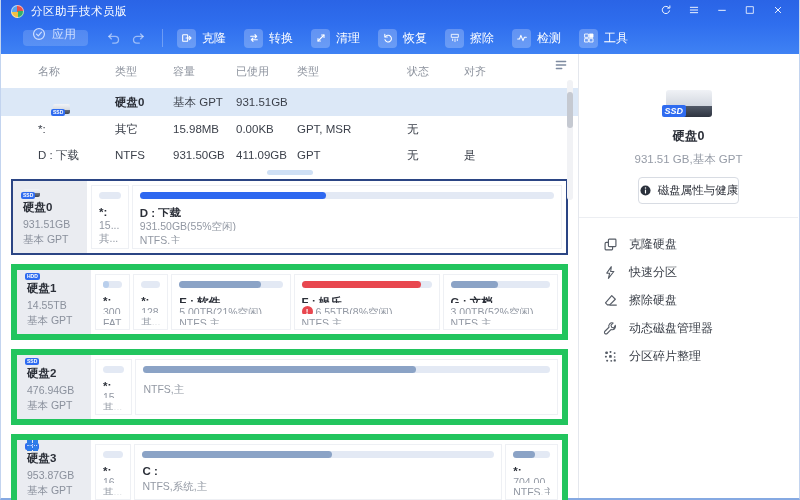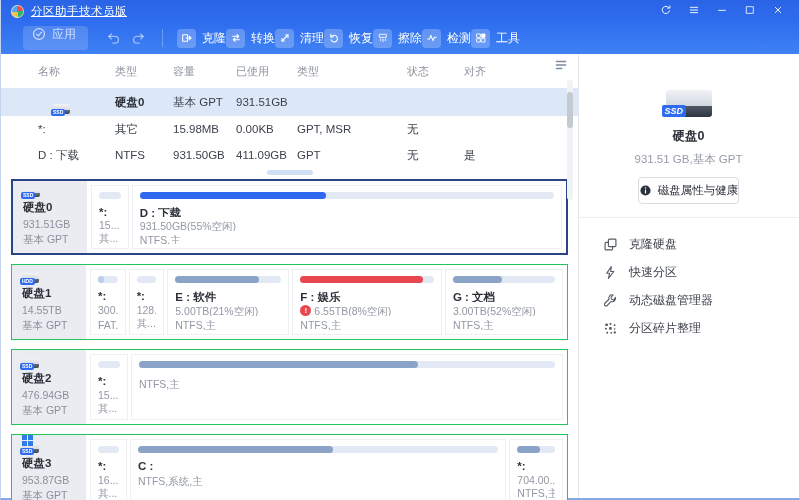--- a/index.html
+++ b/index.html
@@ -7,35 +7,35 @@
     font-family:"Liberation Sans","DejaVu Sans",sans-serif; }
   .window { width:800px; height:500px; position:relative; background:#fff;
     border-left:1px solid #c3d4ef; border-right:1px solid #c3d4ef; border-bottom:2px solid #85a9e2; }
 
   
   .chrome { height:54px; background:linear-gradient(180deg,#2a64e6 0%,#2f6eee 45%,#3f82f4 100%); }
   .titlebar { height:22px; display:flex; align-items:center; padding:0 10px; }
   .app-icon { width:13px; height:13px; border-radius:50%;
     background:conic-gradient(#e8504a 0 25%,#35b06a 0 50%,#f2c040 0 75%,#58a6f0 0 100%);
     box-shadow:0 0 0 1px rgba(255,255,255,.6) inset; margin-right:7px; }
-  .title { color:#fff; font-size:11.5px; letter-spacing:.5px;text-decoration:underline; }
+  .title { color:#fff; font-size:11.5px; letter-spacing:.5px; }
   .win-controls { margin-left:auto; display:flex; align-items:center; gap:6px; }
   .wc-btn { width:22px; height:18px; display:flex; align-items:center; justify-content:center;
     color:rgba(255,255,255,.92); cursor:default; }
   .wc-btn svg { width:12px; height:12px; }
 
   .toolbar { height:32px; display:flex; align-items:center; padding:0 10px; }
-  .apply-btn { display:flex; align-items:center; gap:6px; height:24px; padding:0 12px 8px 9px;
+  .apply-btn { display:flex; align-items:center; gap:6px; height:16px; padding:0 12px 8px 9px;
     margin-left:12px; background:rgba(255,255,255,.16); border:none; border-radius:4px;
     color:#cfdfff; font-size:12px; font-family:inherit; }
   .apply-btn .ic { width:14px; height:14px; color:#cfdfff; }
   .undo-redo { display:flex; gap:10px; margin-left:18px; color:rgba(255,255,255,.5); }
   .undo-redo .ic { width:15px; height:15px; }
   .tb-sep { width:1px; height:18px; background:rgba(255,255,255,.28); margin:0 14px 0 16px; }
-  .tb-buttons { display:flex; align-items:center; }
+  .tb-buttons { display:flex; align-items:center; gap:18px; }
   .tb-btn { display:flex; align-items:center; gap:6px; color:#fff; font-size:12px; cursor:default; }
   .tb-btn .tile { width:19px; height:19px; border-radius:4px; background:rgba(255,255,255,.24);
     display:flex; align-items:center; justify-content:center; color:#fff; }
   .tb-btn .tile svg { width:12px; height:12px; }
 
   
   .main { display:flex; height:444px; }
   .left { width:578px; position:relative; border-right:1px solid #e4e7ed; }
   .sidebar { width:219px; padding-top:22px; text-align:center; }
 
@@ -52,21 +52,21 @@
 
   .vscroll { position:absolute; right:5px; top:26px; width:6px; height:120px;
     background:#f1f2f5; border-radius:3px; }
   .vscroll .thumb { width:6px; height:36px; margin-top:12px; background:#c5c9d1; border-radius:3px; }
 
   .splitter { height:8px; position:relative; }
   .splitter .handle { width:46px; height:5px; background:#cfe0f5; border-radius:3px; margin:2px auto 0; }
 
   
   .disk-list { padding:1px 10px 0 10px; }
-  .disk-row { display:flex; height:76px; border:1px solid #22c55e; background:#fff; margin-bottom:9px; }
+  .disk-row { display:flex; height:76px; border:6px solid #22c55e; background:#fff; margin-bottom:9px; }
   .disk-row.selected { border:2px solid #2b4584; }
   .disk-info { width:74px; background:#eaecf1; padding:8px 0 6px 10px; display:flex;
     flex-direction:column; justify-content:center; }
   .disk-info .dname { font-size:11.5px; font-weight:bold; color:#2b2f38; margin-top:3px; }
   .disk-info .dsize,.disk-info .dtype { font-size:10.5px; color:#8a909c; margin-top:3px; white-space:nowrap; }
   .parts { flex:1; display:flex; gap:3px; padding:4px; min-width:0; }
   .part { border:1px solid #eef0f4; padding:6px 7px 4px; display:flex; flex-direction:column;
     min-width:0; overflow:hidden; }
   .bar { height:7px; background:#e3e9f4; border-radius:4px; margin-bottom:7px; flex-shrink:0; }
   .bar .fill { height:7px; border-radius:4px; }
@@ -477,20 +477,27 @@
               </svg></span>
             <span>克隆硬盘</span>
           </div>
           <div class="sb-item">
             <span class="ic"><svg viewBox="0 0 18 18" width="100%" height="100%" fill="none" stroke="currentColor" stroke-width="1.3" stroke-linecap="round" stroke-linejoin="round">
                 <path d="M10 2L4.5 9.8H8L6.5 16 13 7.8H9.2z"></path>
               </svg></span>
             <span>快速分区</span>
           </div>
           <div class="sb-item">
+            <span class="ic"><svg viewBox="0 0 18 18" width="100%" height="100%" fill="none" stroke="currentColor" stroke-width="1.4" stroke-linecap="round" stroke-linejoin="round">
+                <path d="M10.5 3.2l4.3 4.3-6.7 6.7H5.3L3 11.9z"></path>
+                <path d="M8.5 14.5h7.5"></path>
+              </svg></span>
+            <span>擦除硬盘</span>
+          </div>
+          <div class="sb-item">
             <span class="ic"><svg viewBox="0 0 18 18" width="100%" height="100%" fill="none" stroke="currentColor" stroke-width="1.3" stroke-linecap="round" stroke-linejoin="round">
                 <path d="M14.8 5.2a3.8 3.8 0 0 1-5 4.9L5 15a1.9 1.9 0 1 1-2.7-2.7l4.9-4.8a3.8 3.8 0 0 1 4.9-5L9.6 5l.8 2.6L13 8.4z"></path>
               </svg></span>
             <span>动态磁盘管理器</span>
           </div>
           <div class="sb-item">
             <span class="ic"><svg viewBox="0 0 18 18" width="100%" height="100%" fill="none" stroke="currentColor" stroke-width="1.6" stroke-linecap="round" stroke-linejoin="round">
                 <g fill="currentColor" stroke="none">
                   <rect x="2.8" y="3" width="3" height="3" rx="1"></rect>
                   <rect x="7.8" y="2.3" width="2.4" height="2.4" rx="1"></rect>

